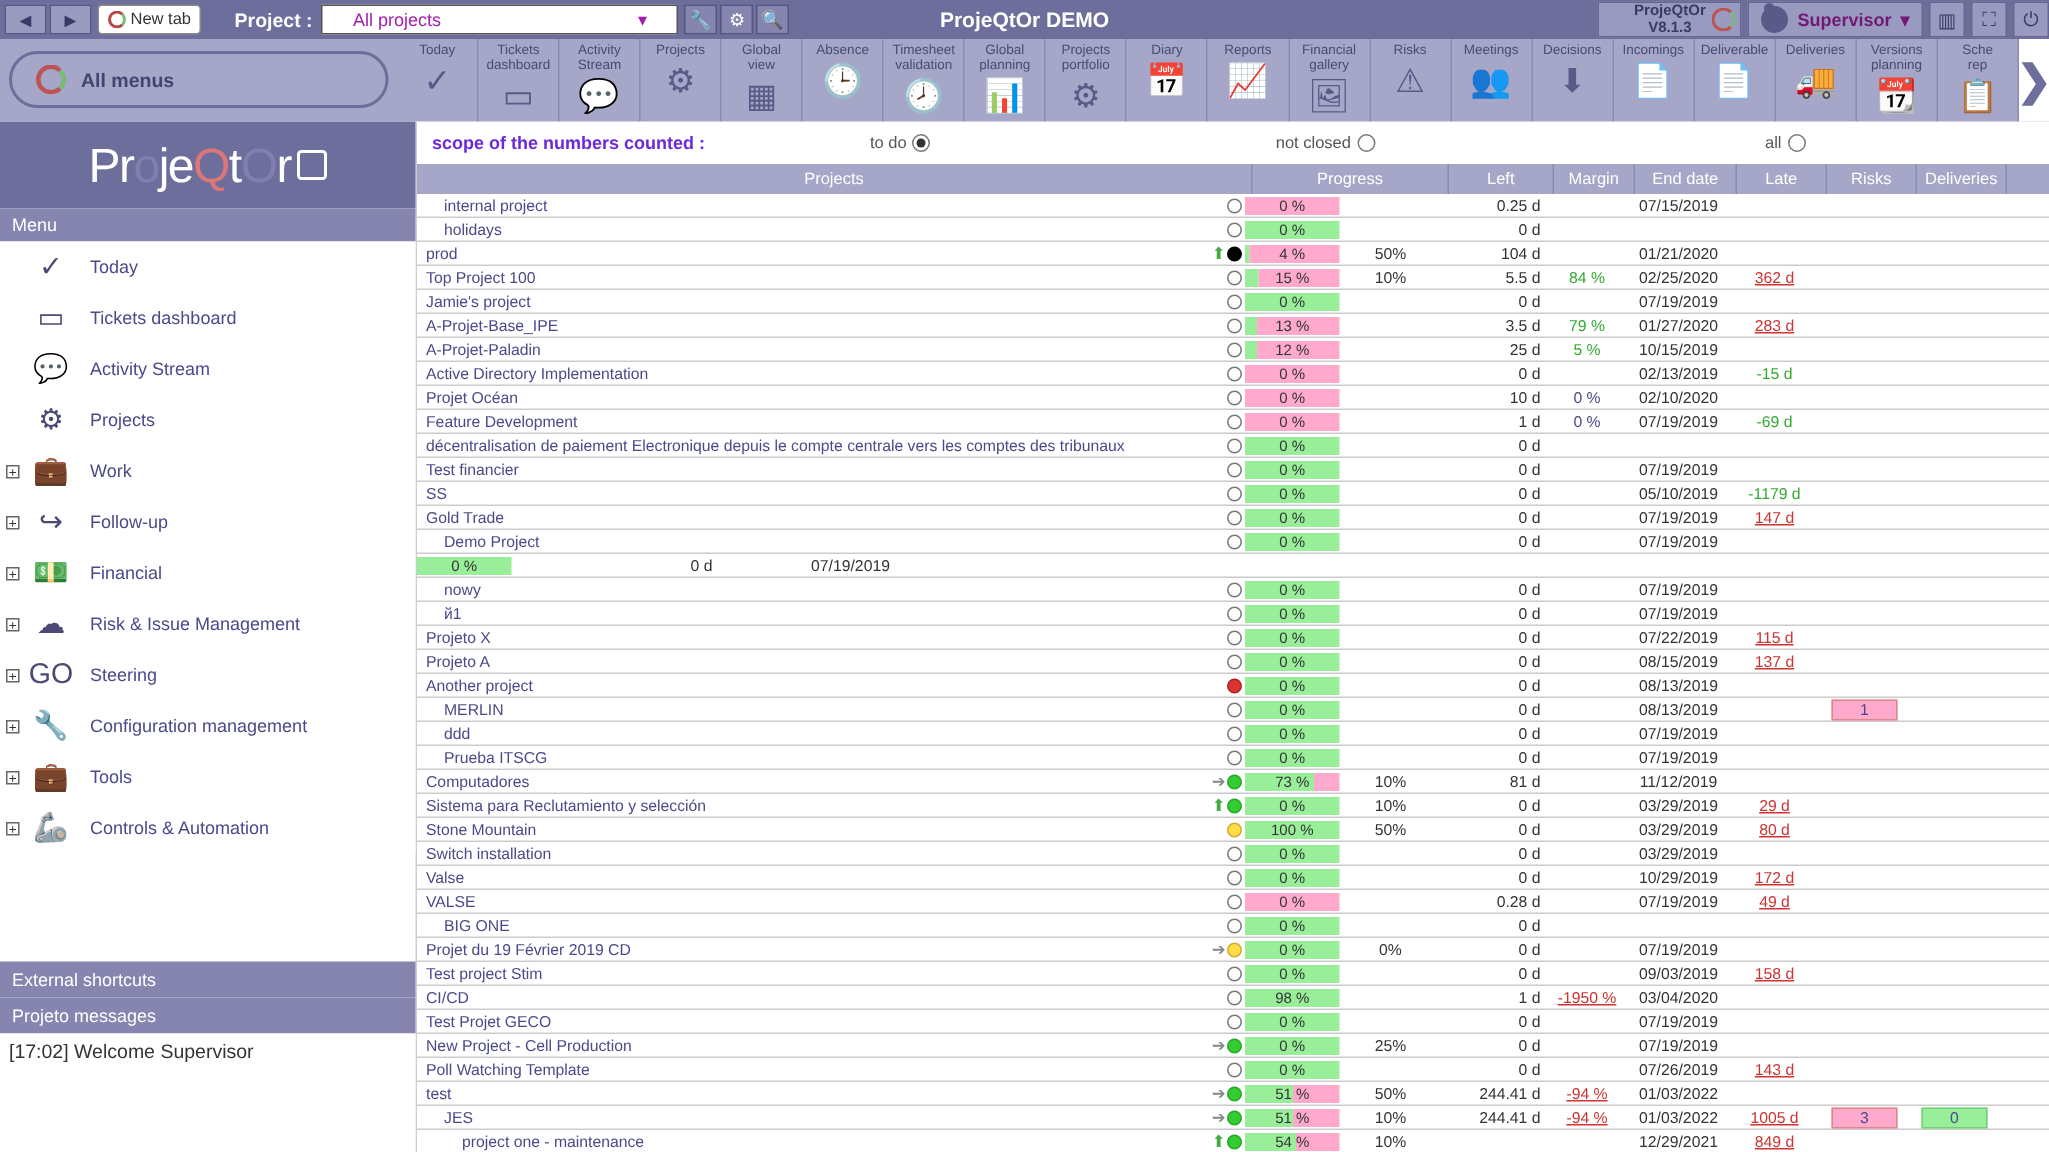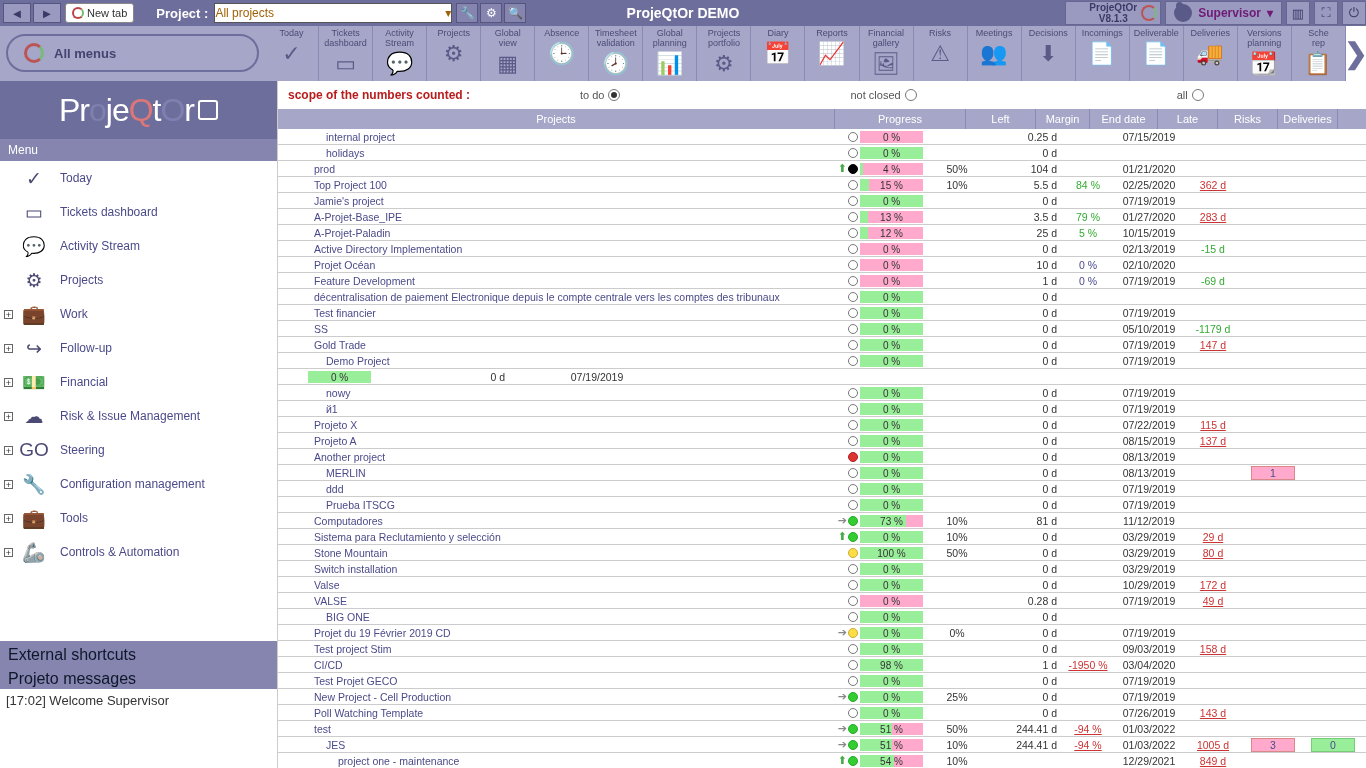--- a/index.html
+++ b/index.html
@@ -5,21 +5,21 @@
 * { margin:0; padding:0; box-sizing:border-box; font-family:Verdana,Arial,sans-serif; }
 body { background:#fff; width:1366px; height:768px; overflow:hidden; position:relative; }
 
 
 .topbar { height:26px; background:#6e6e9c; display:flex; align-items:center; color:#fff; font-size:12px; position:relative; }
 .nav-btns { display:flex; gap:2px; margin-left:3px; }
 .nav-btn { width:28px; height:20px; background:#9a9ac0; border:1px solid #555580; display:flex; align-items:center; justify-content:center; color:#3a3a68; font-size:13px; }
 .tab-btn { height:20px; background:#fff; border:1px solid #888; border-radius:3px; display:flex; align-items:center; padding:0 6px; margin-left:4px; font-size:11px; color:#333; }
 .tab-btn .ring { width:12px; height:12px; border:2px solid #b44; border-right-color:#7b7; border-radius:50%; margin-right:3px; }
 .proj-label { margin-left:22px; font-weight:bold; font-size:13px; }
-.proj-select { margin-left:6px; width:238px; height:20px; background:#fff; color:#a16207; font-size:12px; padding:0 0; border:1px solid #555; display:flex; align-items:center; justify-content:space-between; }
+.proj-select { margin-left:6px; width:238px; height:20px; background:#fff; color:#a21caf; font-size:12px; padding:0 20px; border:1px solid #555; display:flex; align-items:center; justify-content:space-between; }
 .tool-btns { display:flex; gap:2px; margin-left:4px; }
 .tool-btn { width:22px; height:20px; background:#8585b0; border:1px solid #555580; display:flex; align-items:center; justify-content:center; color:#fff; font-size:12px; }
 .app-title { position:absolute; left:50%; transform:translateX(-50%); font-size:14px; font-weight:bold; color:#fff; }
 .top-right { position:absolute; right:0; display:flex; align-items:center; height:26px; gap:4px; }
 .ver-box { background:#9a9ac0; height:24px; width:96px; font-size:10px; display:flex; flex-direction:column; align-items:center; justify-content:center; color:#3a3a68; font-weight:bold; position:relative; border:1px solid #666690; }
 .ver-box .ring { position:absolute; right:3px; width:16px; height:16px; border:2px solid #b55; border-right-color:#7b7; border-radius:50%; }
 .user-box { background:#9a9ac0; height:24px; padding:0 8px; display:flex; align-items:center; gap:6px; color:#701a75; font-weight:bold; font-size:12px; border:1px solid #666690; }
 .user-ico { width:18px; height:18px; background:#5a5a88; border-radius:50%; position:relative; }
 .user-ico::before { content:''; position:absolute; width:7px; height:7px; background:#5a5a88; border-radius:50%; top:-2px; left:2px; }
 .sq-btn { width:24px; height:24px; background:#9a9ac0; border:1px solid #666690; display:flex; align-items:center; justify-content:center; color:#3a3a68; font-size:13px; }
@@ -39,39 +39,39 @@
 .logo-text { font-size:32px; color:#fff; font-family:Arial; letter-spacing:-1px; }
 .logo-text .q { color:#d77; }
 .logo-text .o { color:#8080b0; }
 .logo .gear { width:20px; height:20px; border:2px solid #fff; border-radius:3px; margin-left:4px; position:relative; }
 .menu-hdr { height:22px; background:#8585b0; color:#fff; font-size:12px; padding:4px 8px; font-weight:normal; }
 .menu-list { background:#fff; }
 .menu-item { display:flex; align-items:center; height:34px; padding-left:20px; gap:12px; color:#4a4a8a; font-size:12px; cursor:pointer; }
 .menu-item .mico { width:28px; height:24px; display:flex; align-items:center; justify-content:center; color:#4a4a75; font-size:19px; }
 .menu-item .exp { position:absolute; left:4px; width:9px; height:9px; border:1px solid #666; font-size:9px; line-height:8px; text-align:center; color:#333; }
 .menu-item { position:relative; }
-.shortcuts-hdr, .console-hdr { height:24px; background:#8585b0; color:#0f172a; font-size:16px; padding:5px 8px; }
+.shortcuts-hdr, .console-hdr { height:24px; background:#8585b0; color:#ffffff; font-size:12px; padding:5px 8px; }
 .console-body { flex:1; background:#fff; padding:4px 6px; font-size:13px; color:#333; }
 .sb-spacer { flex:1; }
 
 
 .main { position:absolute; left:278px; top:81px; right:0; bottom:0; overflow:auto; background:#fff; }
 .scope-row { height:28px; display:flex; align-items:center; padding:0 10px; font-size:11px; color:#555; background:#fff; }
-.scope-label { color:#b91c1c; font-weight:bold; font-size:12px; }
+.scope-label { color:#6d28d9; font-weight:bold; font-size:12px; }
 .scope-opt { display:flex; align-items:center; gap:4px; }
 .scope-row .scope-opt:nth-child(2){ margin-left:110px; }
 .scope-row .scope-opt:nth-child(3){ margin-left:230px; }
 .scope-row .scope-opt:nth-child(4){ margin-left:260px; }
 .radio { width:12px; height:12px; border:1px solid #777; border-radius:50%; display:inline-flex; align-items:center; justify-content:center; }
 .radio.on::after { content:''; width:6px; height:6px; background:#333; border-radius:50%; }
 
 
 .grid-hdr { display:flex; background:#a6a6c8; height:20px; font-size:11px; color:#fff; }
 .grid-body { }
-.row { display:flex; height:16px; font-size:10.5px; color:#4a4a8a; border-bottom:1px solid #ccc; align-items:center;padding-left:30px; }
+.row { display:flex; height:16px; font-size:10.5px; color:#4a4a8a; border-bottom:1px solid #ccc; align-items:center; }
 .c-name { width:552px; padding-left:6px; display:flex; align-items:center; position:relative; white-space:nowrap; overflow:hidden; }
 .c-name .ind { position:absolute; right:2px; display:flex; gap:1px; align-items:center; }
 .dot { width:10px; height:10px; border-radius:50%; border:1px solid #777; background:#fff; }
 .dot.green{ background:#3c3; border-color:#2a2; }
 .dot.red{ background:#d33; border-color:#a22; }
 .dot.yellow{ background:#fd4; border-color:#ca3; }
 .dot.black{ background:#000; border-color:#000; }
 .arr { font-size:11px; color:#888; }
 .arr.up { color:#4a4; }
 .c-prog { width:63px; text-align:center; position:relative; }

